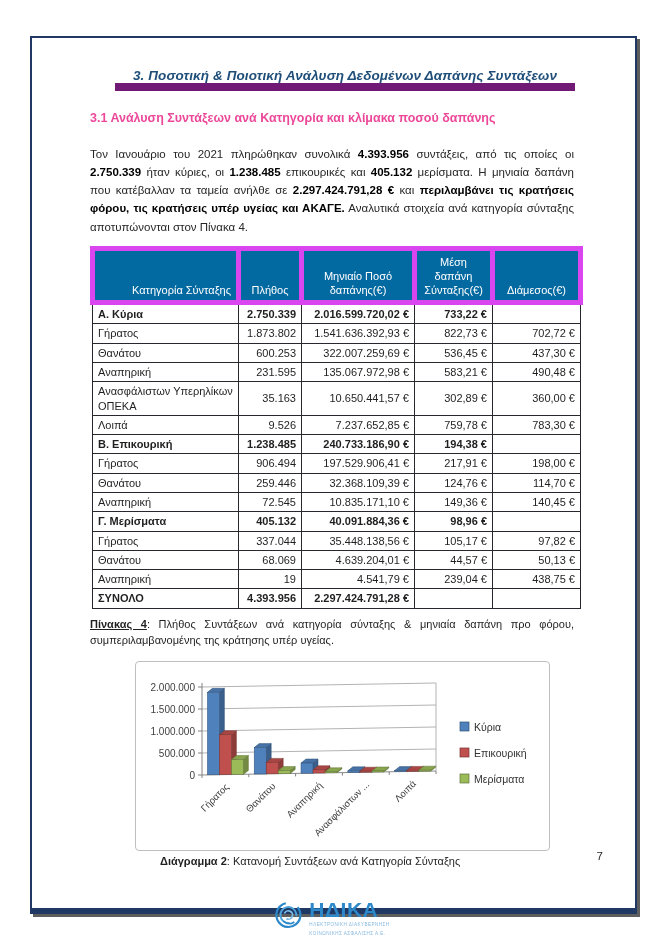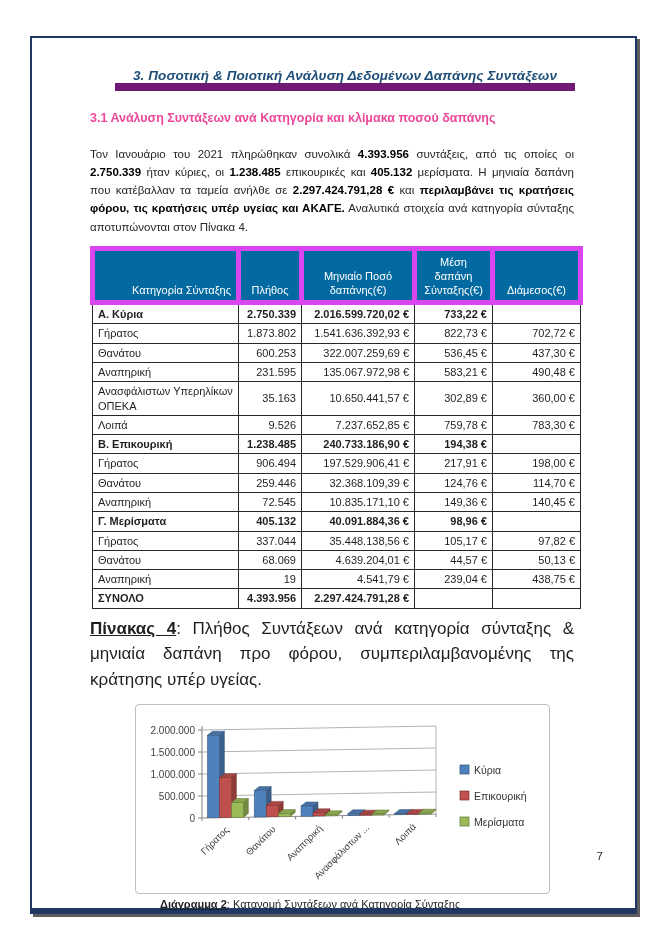--- a/index.html
+++ b/index.html
@@ -26,27 +26,27 @@
   table.data col.c1{width:146px} table.data col.c2{width:63px} table.data col.c3{width:113px} table.data col.c4{width:78px} table.data col.c5{width:88px}
   table.data th {
     background:#0369a1; color:#fff; font-weight:normal; vertical-align:bottom;
     padding:4px 5px 3px 5px; line-height:1.28; border:5px solid #d946ef; text-align:center;
   }
   table.data th.left { text-align:right;margin-left:40px; }
   table.data td { border:1px solid #26282d; padding:2px 5px; line-height:1.3; background:#fff; }
   table.data td.num { text-align:right; }
   table.data tr.bold td { font-weight:bold;margin-top:44px; }
 
-  .caption { margin-top:7px; font-size:17px; line-height:1.5; text-align:justify; color:#1f1f1f; }
+  .caption { margin-top:7px; font-size:11px; line-height:1.5; text-align:justify; color:#1f1f1f; }
   .caption .cap-label { font-weight:bold; text-decoration:underline; }
 
   .chart-box { margin:12px 0 0 45px; width:415px; height:190px;
     border:1px solid #bfbfbf; border-radius:4px; background:#fff; overflow:hidden; }
   .chart-caption { margin:4px 0 0 70px; font-size:11px; color:#1f1f1f; }
-  .chart-caption .cap-label { font-weight:bold; text-decoration:underline; }
+  .chart-caption .cap-label { font-weight:bold; }
 
   .footer { position:relative; margin-top:12px; height:62px; }
   .logo { position:absolute; left:50%; transform:translateX(-50%); top:20px; display:flex; align-items:flex-start; gap:5px; }
   .logo-texts { display:flex; flex-direction:column; }
   .logo-name { font-size:21px; font-weight:800; color:#2C88C8; letter-spacing:.5px; line-height:1; }
   .logo-sub { font-size:4.6px; color:#85B8DF; letter-spacing:.45px; line-height:1.5; margin-top:2px; }
   .page-number { position:absolute; right:32px; bottom:46px; font-size:11.5px; color:#262626; }
 </style>
 </head>
 <body>

